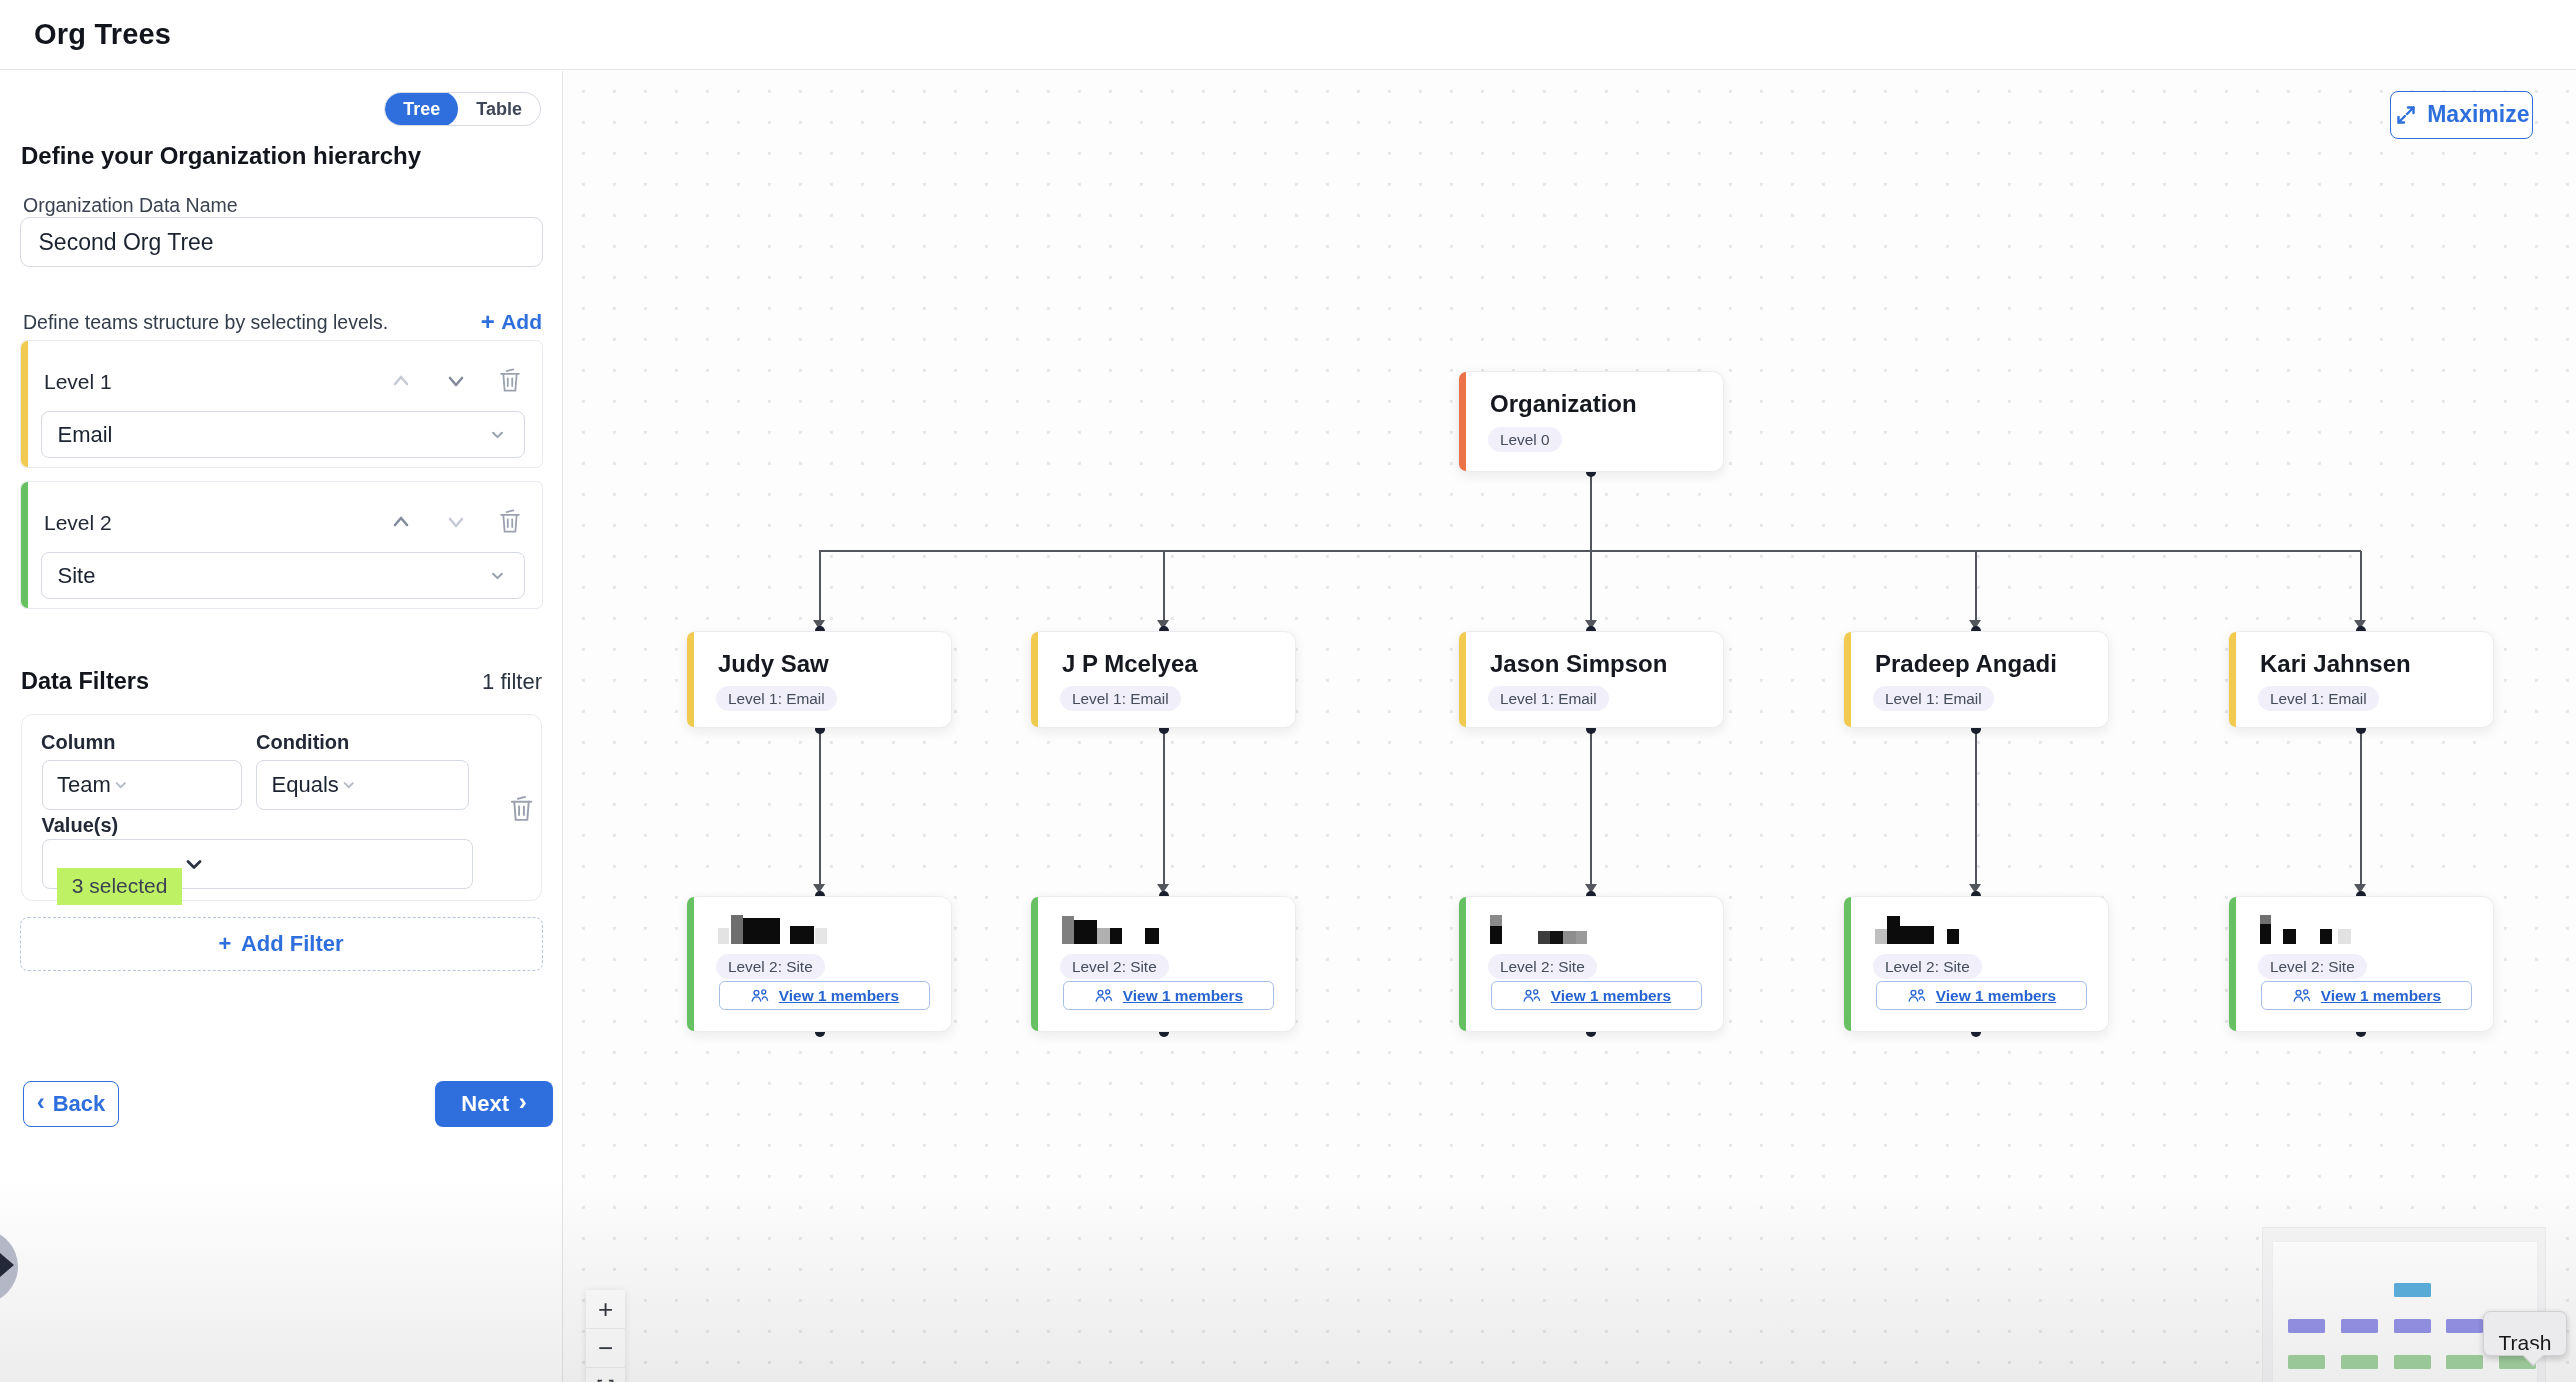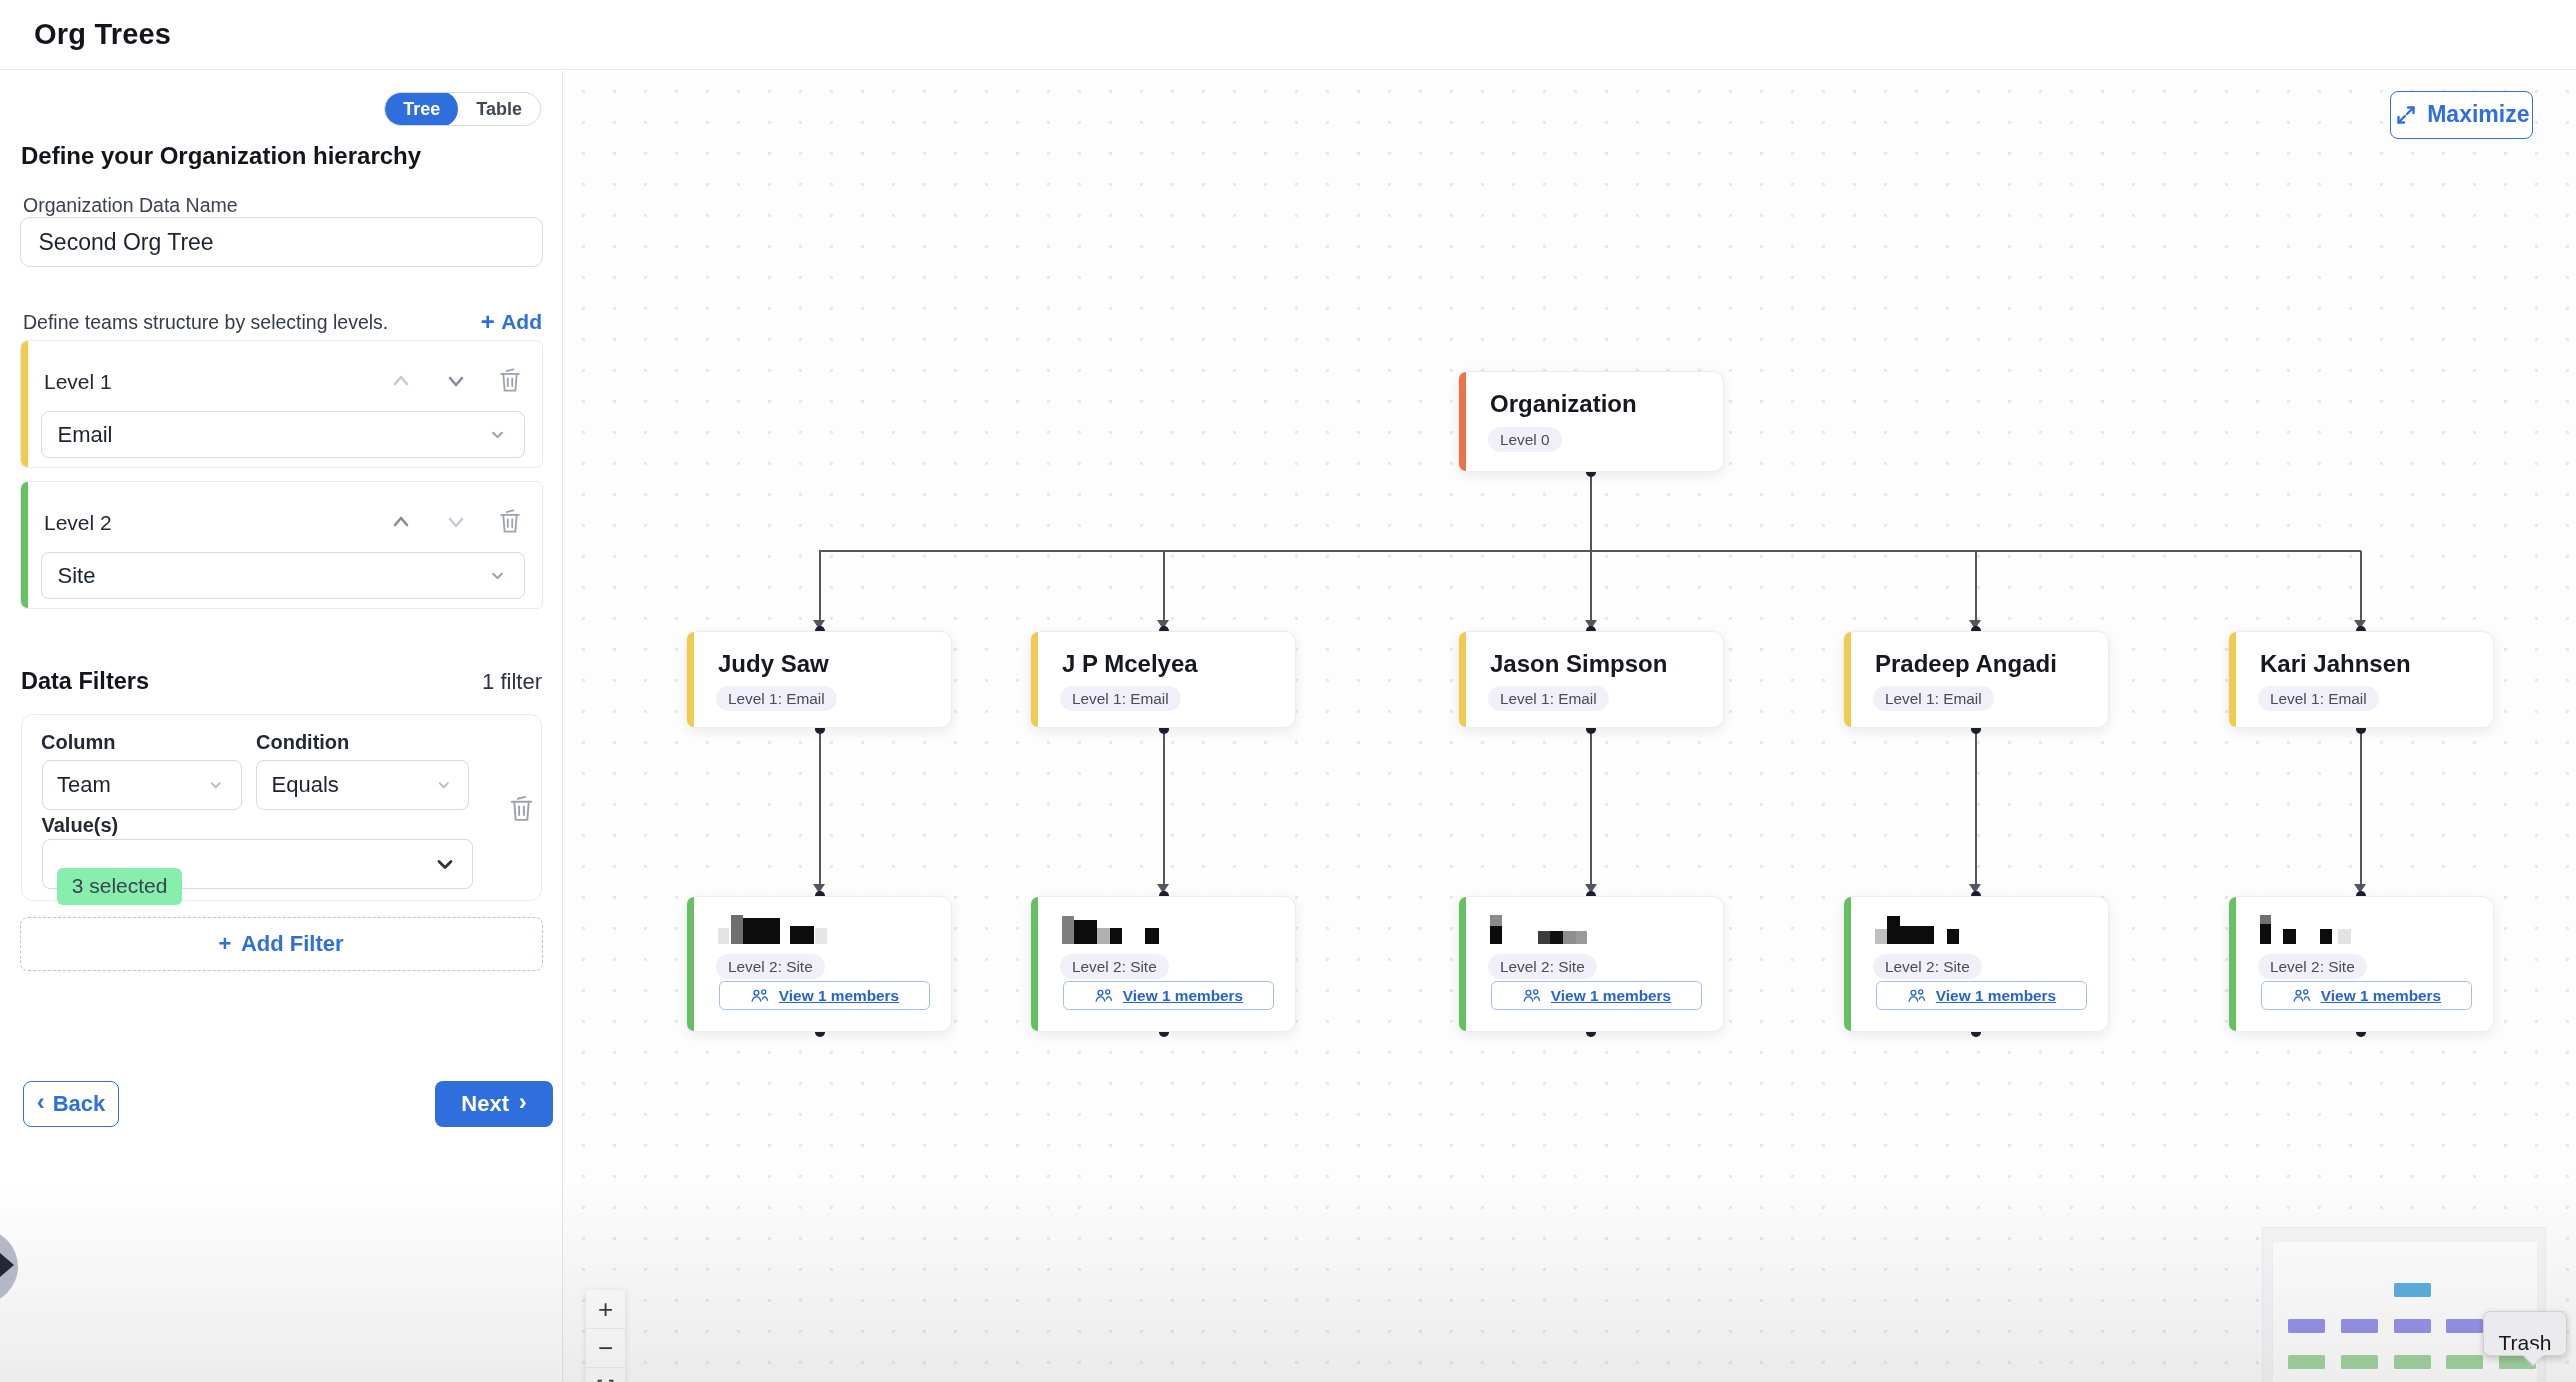--- a/index.html
+++ b/index.html
@@ -46,26 +46,26 @@
   .lv-select .sel-chev { color:#9aa1b0; }
 
   .df-row { position:absolute; left:21px; top:597px; width:521px; display:flex;
     justify-content:space-between; align-items:baseline; }
   .df-title { font-size:23.5px; font-weight:700; color:#12151c; }
   .df-count { font-size:22px; color:#2b3342; }
   .filter-card { position:absolute; left:21px; top:643px; width:521px; height:187px;
     border:0.8px solid #e7e9ee; border-radius:11.4px; background:#fff; }
   .f-label { position:absolute; font-size:20px; font-weight:700; color:#232936; }
   .f-select { position:absolute; height:50px; border:0.8px solid #d5d9e0; border-radius:8px;
-    display:flex; align-items:center; justify-content:space-between; padding:0 14.6px;
+    display:flex; align-items:center; justify-content:flex-start; padding:0 14.6px;
     font-size:22px; color:#1b2230; background:#fff; cursor:pointer; }
   .f-select .sel-chev { color:#b6bcc8; }
   .filter-trash { position:absolute; left:485px; top:78px; color:#9ba1ae; cursor:pointer; }
   .values-select { left:19.5px; top:124px; width:431px; }
-  .val-pill { background:#86efac; border-radius:6px; padding:6.5px 14.6px; font-size:21px; color:#3b4252;margin-top:44px; }
+  .val-pill { background:#bef264; border-radius:0; padding:6.5px 14.6px; font-size:21px; color:#3b4252;margin-top:44px; }
   .values-select .sel-chev.bold { color:#2b3342; }
 
   .add-filter { position:absolute; left:19.5px; top:846px; width:523px; height:54px;
     border:1.6px dashed #b8c4da; border-radius:8px; display:flex; align-items:center;
     justify-content:center; gap:9.7px; color:#2f6fdd; font-size:22px; font-weight:700;
     cursor:pointer; background:#fff; }
   .note { position:absolute; left:24px; top:917px; width:479px; display:flex; gap:11.4px; }
   .note .txt { font-size:20px; line-height:36px; color:#475263; }
   .note svg { margin-top:6.5px; flex:0 0 auto; }
 

